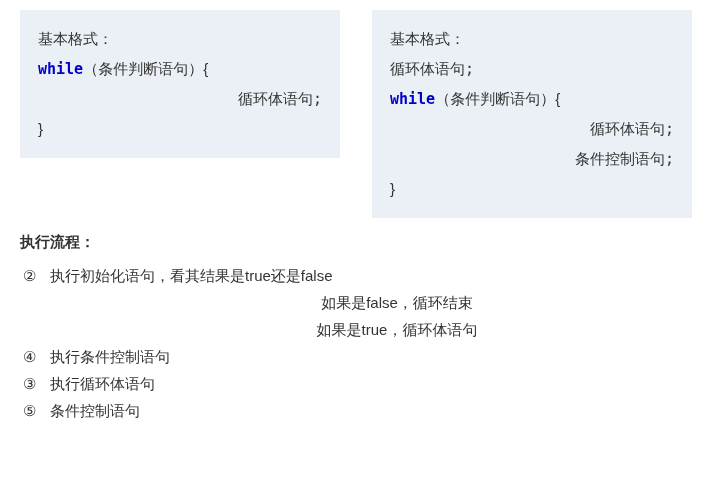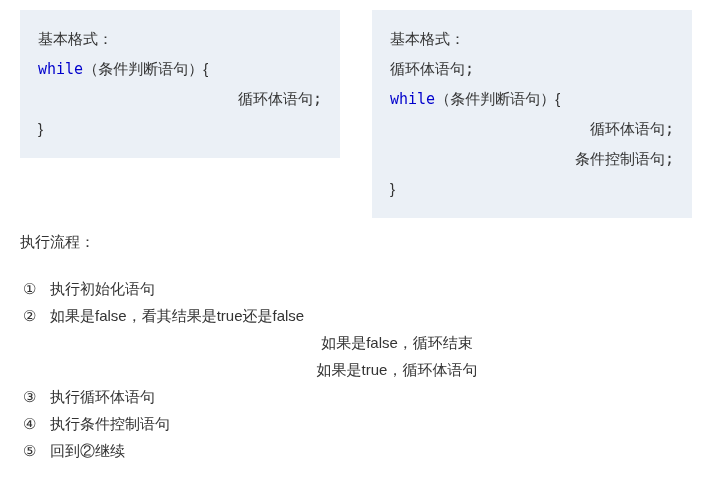--- a/index.html
+++ b/index.html
@@ -31,35 +31,36 @@
   }
   .box-left {
     width: 320px;
   }
   .box-right {
     width: 320px;
   }
   .kw {
     color: #0000cc;
     font-family: Consolas, monospace;
-    font-weight: normal;
+    font-weight: bold;
   }
   .mono {
     font-family: Liberation Sans, sans-serif;
   }
   .indent1 {
     padding-left: 2.5em;
     text-align: right;
   }
   .flow-section {
     margin-top: 10px;
     clear: both;
   }
   .flow-title {
-    margin-bottom: 20px;
+    margin-bottom: 7px;
+    font-weight: bold;
   }
   .step {
     padding-left: 0.2em;
   }
   .sub-step {
     padding-left: 5em;
     text-align: center;
   }
   .num {
     display: inline-block;
@@ -89,34 +90,31 @@
     <div class="indent1">循环体语句;</div>
     <div class="indent1">条件控制语句;</div>
     <div class="mono">}</div>
   </div>
 
 </div>
 
 <div class="flow-section">
   <div class="flow-title">执行流程：</div>
 
-  <div class="step">
-    <span class="num">①</span><span>执行初始化语句</span>
-  </div>
 
   <div class="step">
-    <span class="num">②</span><span>如果是false，看其结果是true还是false</span>
+    <span class="num">②</span><span>执行初始化语句，看其结果是true还是false</span>
   </div>
   <div class="sub-step">如果是false，循环结束</div>
   <div class="sub-step">如果是true，循环体语句</div>
+
+  <div class="step">
+    <span class="num">④</span><span>执行条件控制语句</span>
+  </div>
 
   <div class="step">
     <span class="num">③</span><span>执行循环体语句</span>
   </div>
 
   <div class="step">
-    <span class="num">④</span><span>执行条件控制语句</span>
-  </div>
-
-  <div class="step">
-    <span class="num">⑤</span><span>回到②继续</span>
+    <span class="num">⑤</span><span>条件控制语句</span>
   </div>
 </div>
 
 </body></html>

